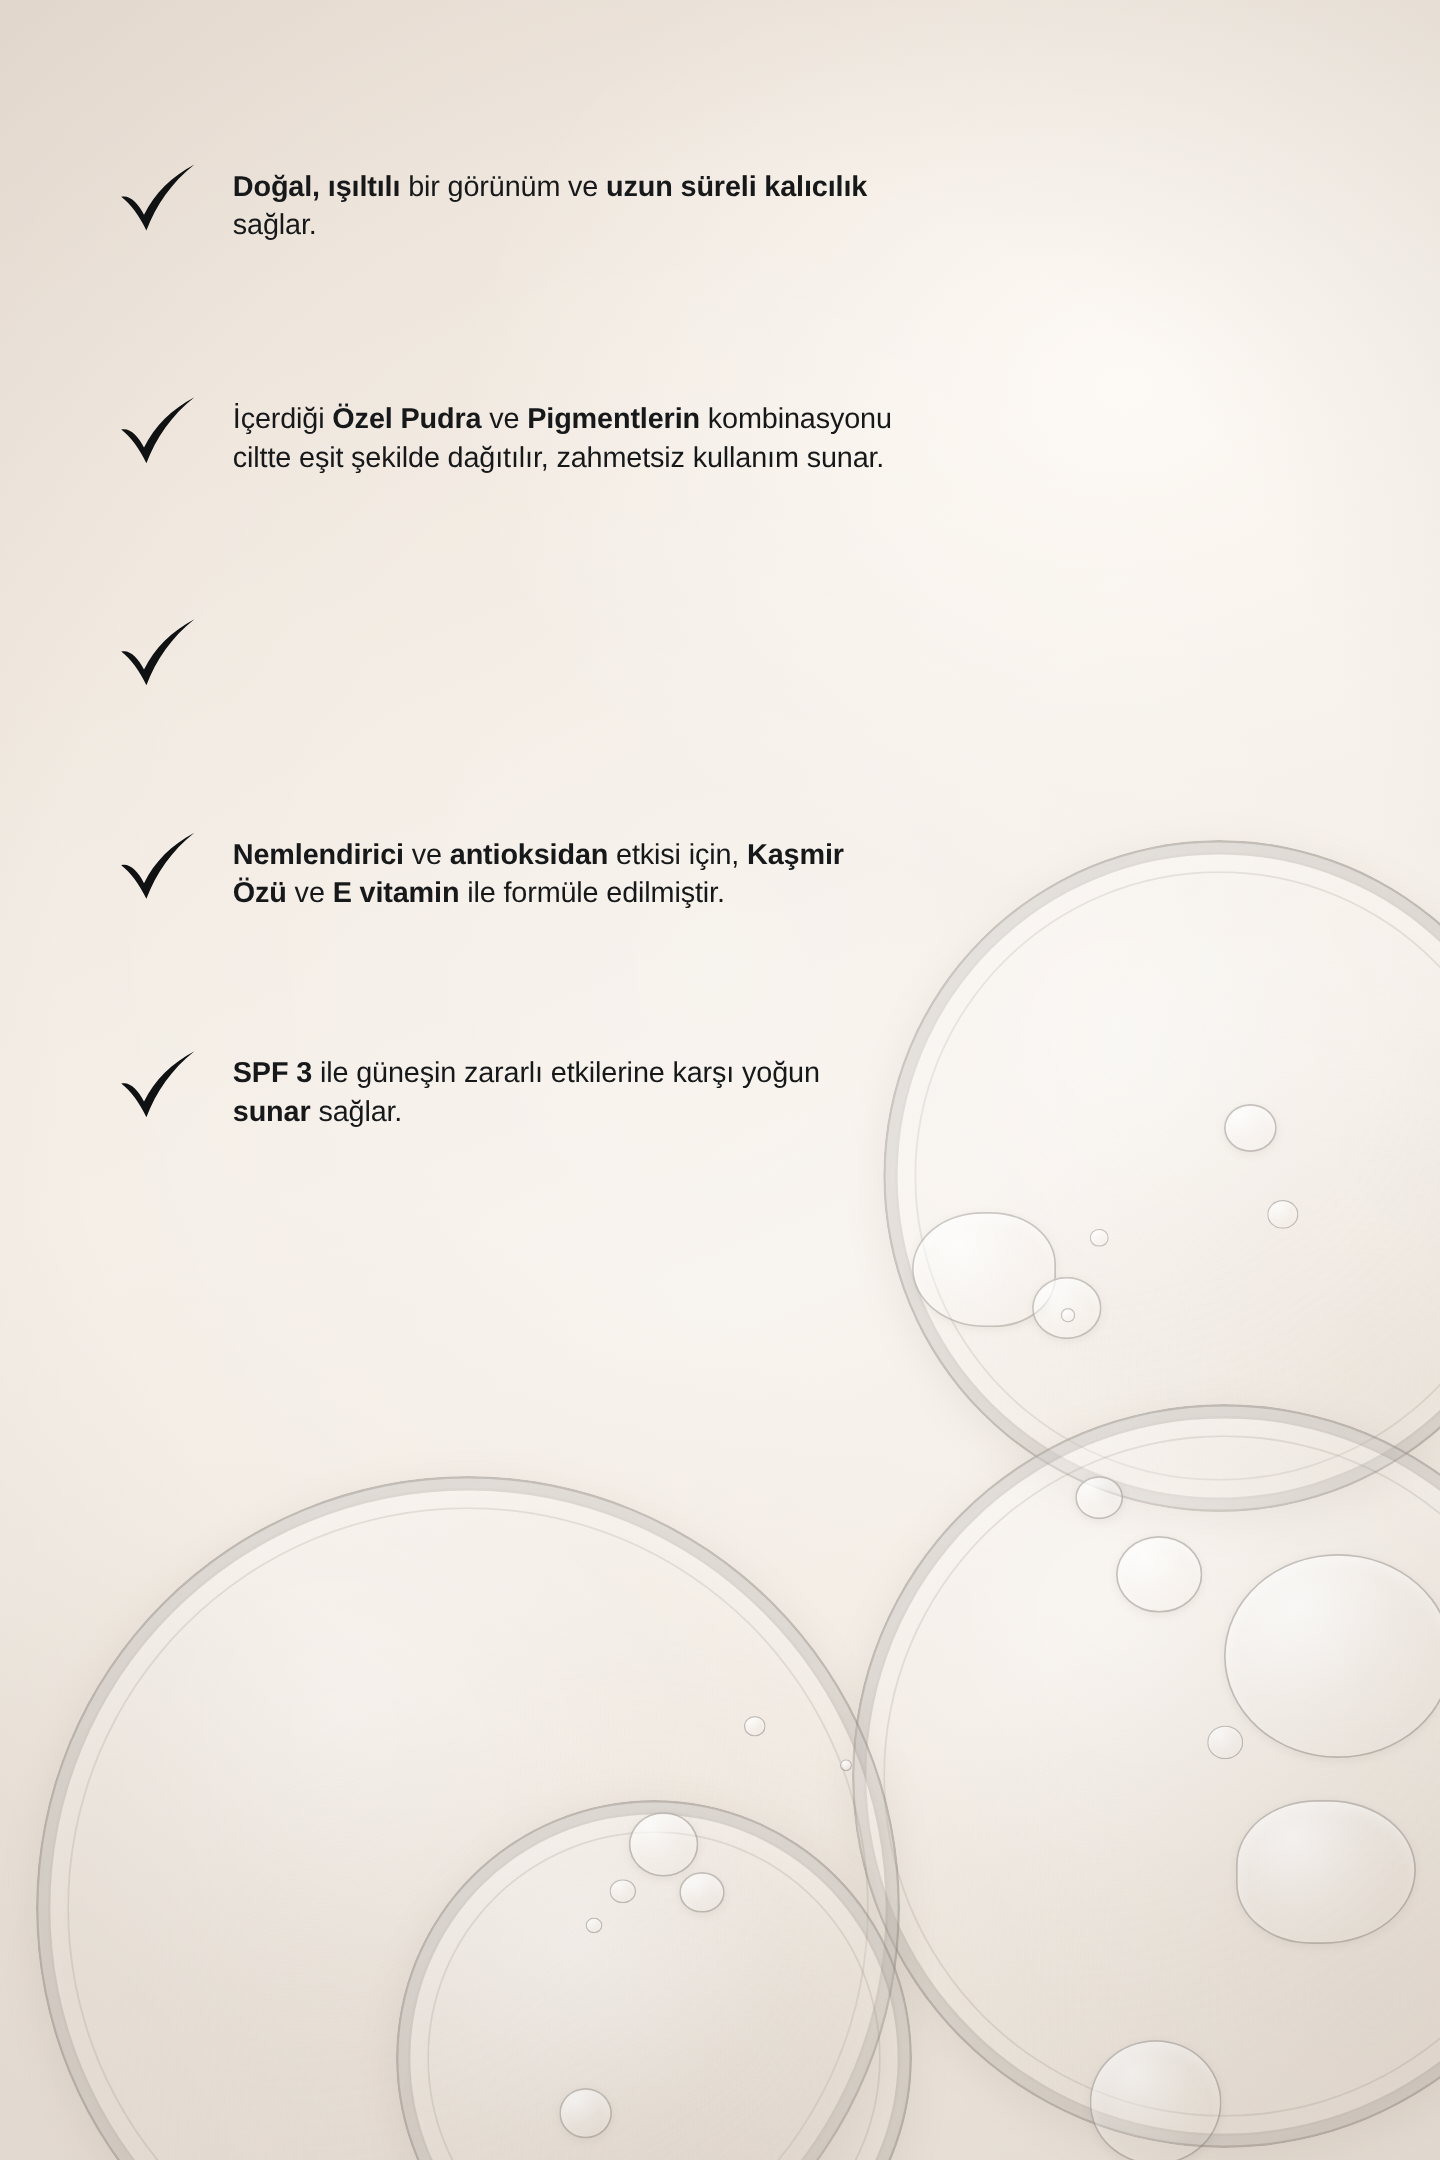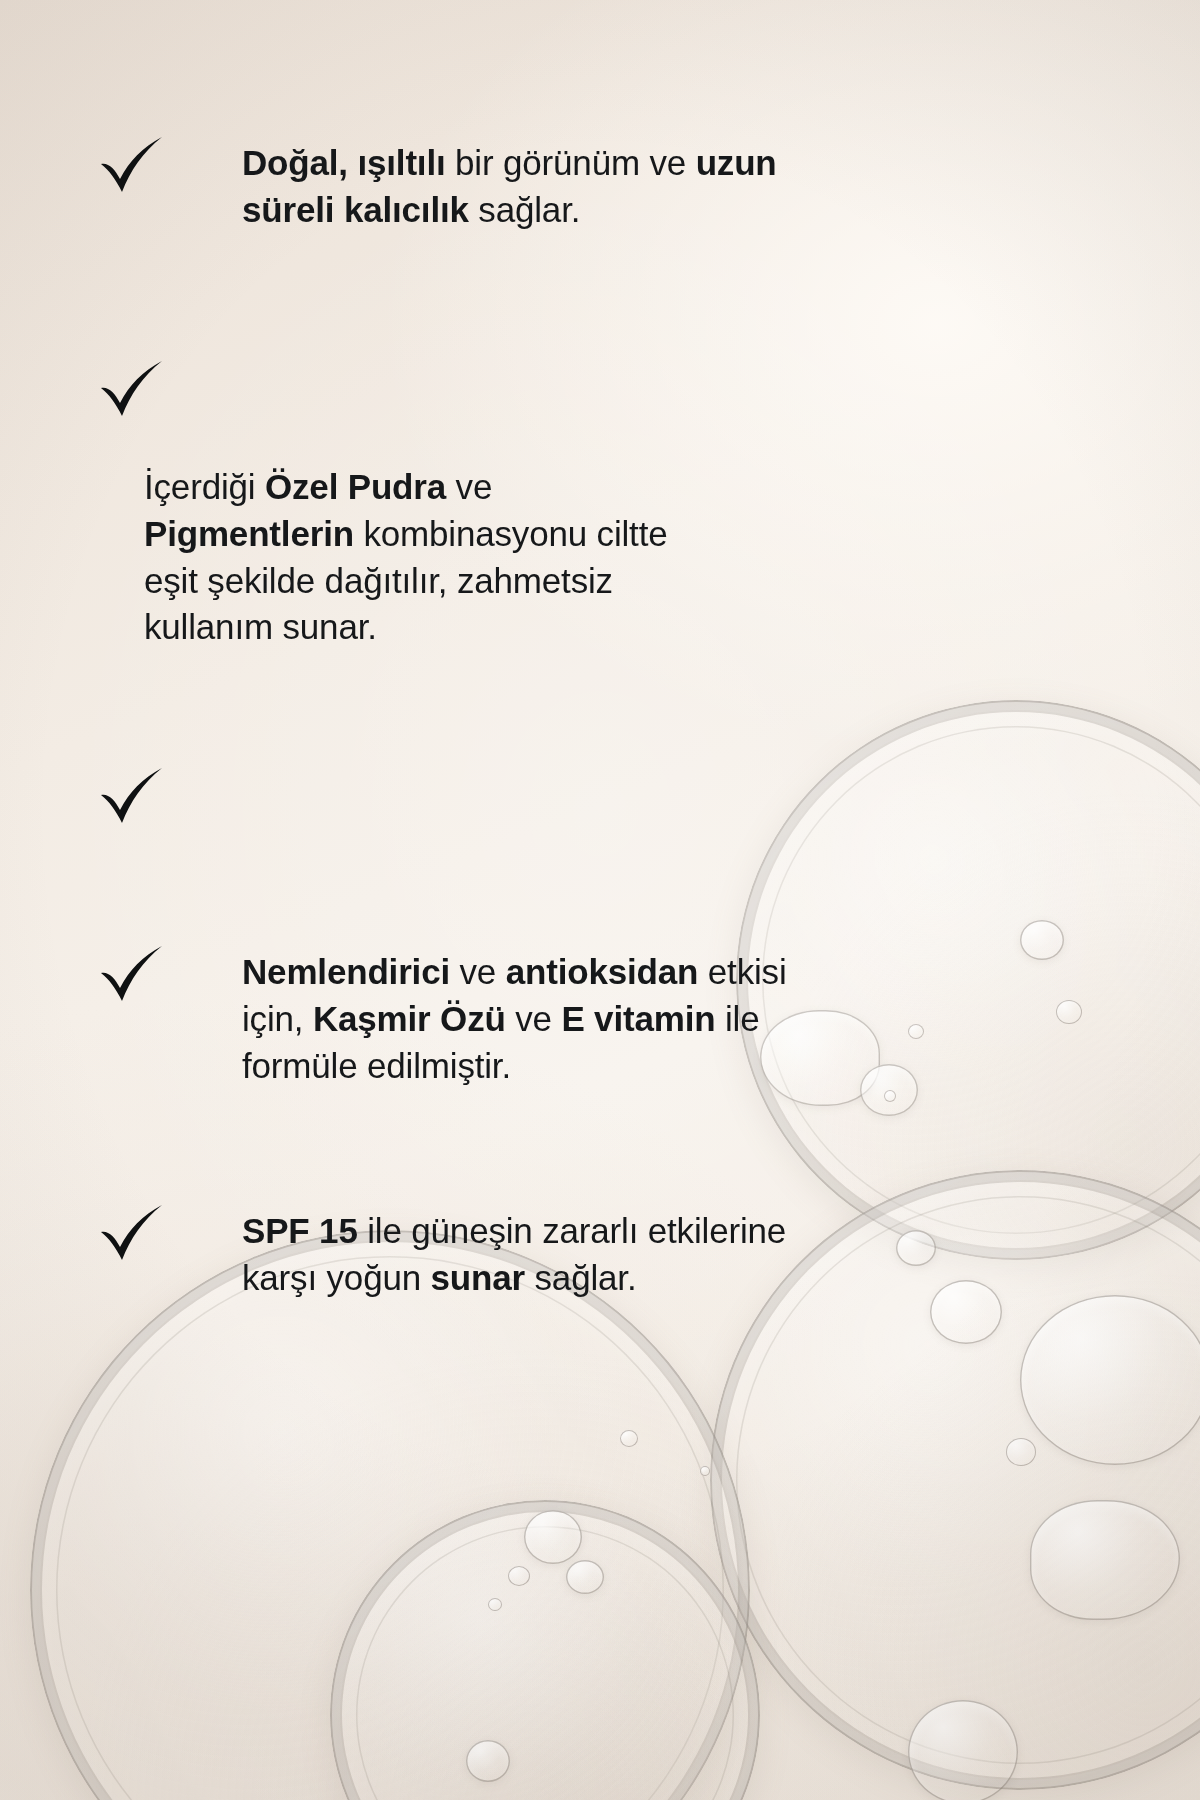--- a/index.html
+++ b/index.html
@@ -121,31 +121,30 @@
     width: 72px;
     height: 72px;
     margin-top: 2px;
     position: relative;
   }
   .check svg { display: block; width: 72px; height: 72px; }
 
   .copy {
     max-width: 560px;
     color: #16181a;
-    font-size: 35px;
+    font-size: 24px;
     line-height: 1.34;
     letter-spacing: -0.005em;
     font-weight: 400;
     padding-top: 12px;
-    margin-left: 48px;
   }
   .copy b { font-weight: 700; }
 
   .item.i1 { margin-top: 0; }
-  .item.i2 { margin-top: 118px; flex-direction: column; }
+  .item.i2 { margin-top: 118px; }
   .item.i3 { margin-top: 108px; }
   .item.i4 { margin-top: 104px; }
   .item.i5 { margin-top: 106px; }
 </style>
 </head>
 <body>
 
 <div class="poster">
 
   <div class="art">
@@ -213,17 +212,17 @@
       </span>
       <div class="copy"><b>Nemlendirici</b> ve <b>antioksidan</b> etkisi için, <b>Kaşmir Özü</b> ve <b>E vitamin</b> ile formüle edilmiştir.</div>
     </div>
 
     <div class="item i5">
       <span class="check">
         <svg viewBox="0 0 72 72" aria-hidden="true">
           <path d="M5 34 C12 32 19 39 24 49 C33 31 47 17 66 7 C47 22 34 41 26 62 C20 50 13 40 5 34 Z" fill="#0f1112"></path>
         </svg>
       </span>
-      <div class="copy"><b>SPF 15</b> ile güneşin zararlı etkilerine karşı yoğun <b>sunar</b> sağlar.</div>
+      <div class="copy"><b>SPF 3</b> ile güneşin zararlı etkilerine karşı yoğun <b>sunar</b> sağlar.</div>
     </div>
 
   </div>
 </div>
 
 </body></html>

